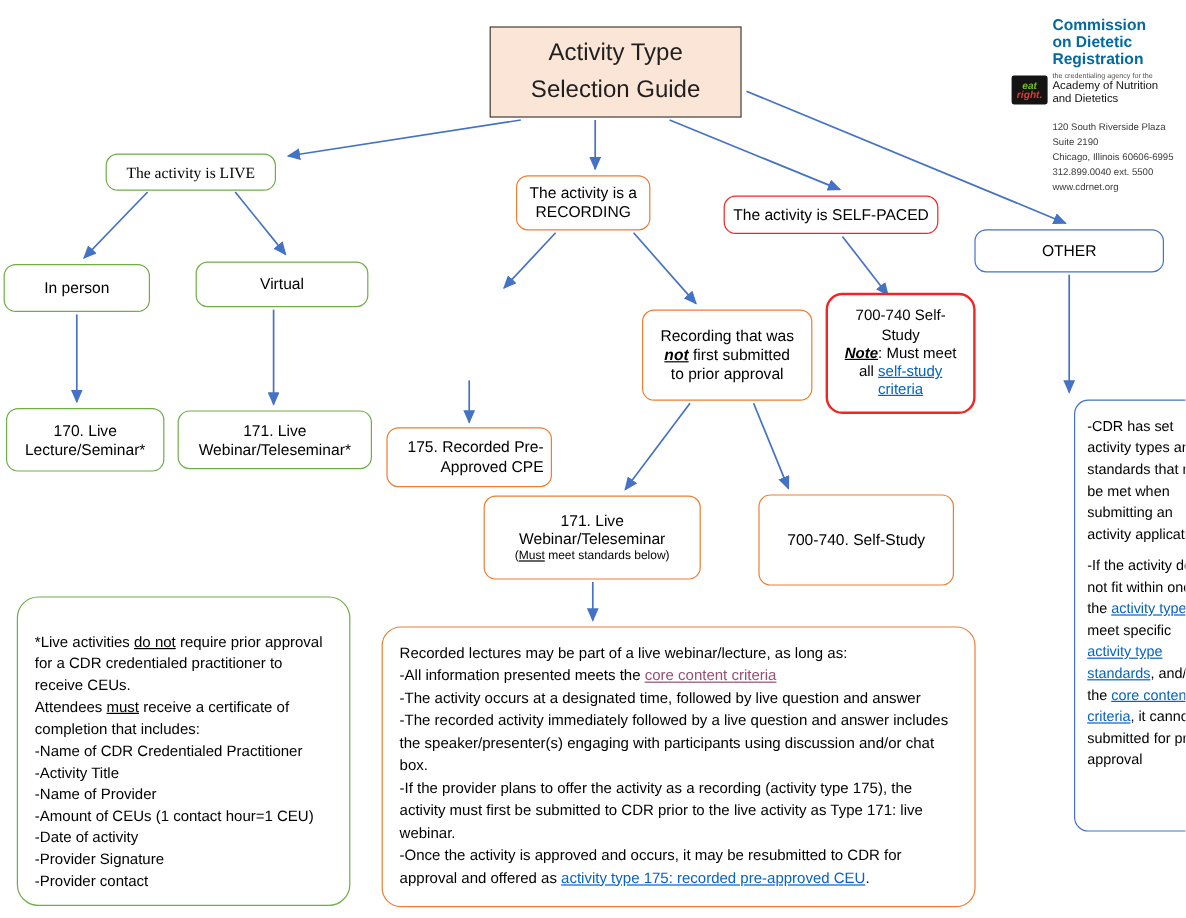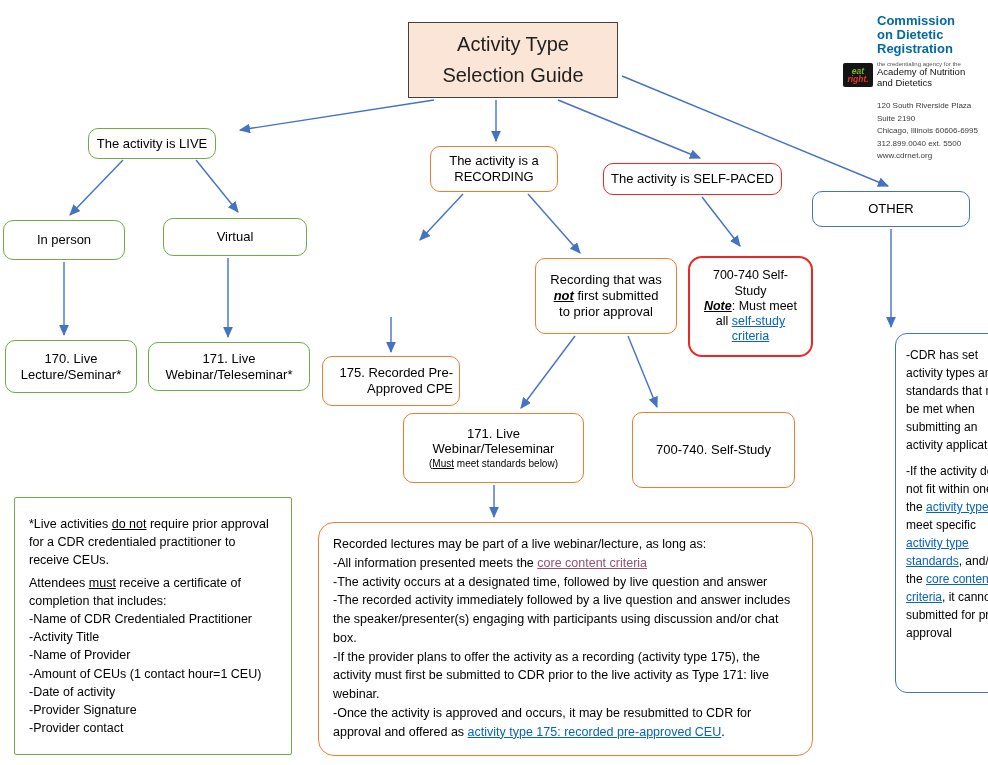--- a/index.html
+++ b/index.html
@@ -16,21 +16,21 @@
   .red-thick{border:2.6px solid #ee2724;border-radius:14px;}
   .blue{border:1.6px solid #4472c4;}
   .title-box{background:#fbe5d6;border:1.2px solid #44403c;border-radius:0;
              font-size:20px;color:#1f1f1f;line-height:1.55;}
   .textbox{justify-content:flex-start;align-items:flex-start;text-align:left;}
   .u{text-decoration:underline;}
   .note{font-weight:bold;font-style:italic;text-decoration:underline;}
   .link{color:#0563c1;text-decoration:underline;cursor:pointer;}
   .vlink{color:#954f72;text-decoration:underline;cursor:pointer;}
   .small-note{font-size:10px;margin-top:1px;}
-  .green-box{font-size:12.5px;line-height:1.45;padding:17px 14px;border-radius:2px;}
+  .green-box{font-size:12.5px;line-height:1.45;padding:28px 14px;border-radius:18px;}
   .orange-box{font-size:12.5px;line-height:1.5;padding:12px 14px;border-radius:16px;}
   .blue-box{font-size:12px;line-height:1.5;padding:12px 10px;border-radius:12px;}
   .gap{height:18px;}
   .gap-s{height:8px;}
   
   .logo{position:absolute;left:843px;top:14px;width:146px;font-size:8px;color:#222;}
   .logo .org{margin-left:34px;font-weight:bold;font-size:13px;line-height:1.08;color:#0369a1;}
   .logo .mid{display:flex;margin-top:5px;}
   .eatright{width:30px;height:24px;background:#141414;border-radius:2px;margin-top:2px;
             display:flex;flex-direction:column;justify-content:center;align-items:center;
@@ -97,24 +97,24 @@
     </div>
     <div class="addr">
       <div>120 South Riverside Plaza</div>
       <div>Suite 2190</div>
       <div>Chicago, Illinois 60606-6995</div>
       <div>312.899.0040 ext. 5500</div>
       <div>www.cdrnet.org</div>
     </div>
   </div>
 
-  <div class="box green" style="left:88px;top:128px;width:128px;height:31px;">
+  <div class="box green" style="left:88px;top:128px;width:142px;height:31px;font-family:Liberation Serif, serif;">
     <div>The activity is LIVE</div>
   </div>
-  <div class="box orange" style="left:430px;top:146px;width:128px;height:46px;">
+  <div class="box orange" style="left:430px;top:146px;width:112px;height:46px;">
     <div>The activity is a</div>
     <div>RECORDING</div>
   </div>
   <div class="box red" style="left:603px;top:163px;width:179px;height:32px;">
     <div>The activity is SELF-PACED</div>
   </div>
   <div class="box blue" style="left:812px;top:191px;width:158px;height:36px;">
     <div>OTHER</div>
   </div>
 
@@ -133,21 +133,21 @@
     <div>Webinar/Teleseminar*</div>
   </div>
 
   <div class="box orange" style="left:535px;top:258px;width:142px;height:76px;">
     <div>Recording that was</div>
     <div>
       <span class="note">not</span><span> first submitted</span>
     </div>
     <div>to prior approval</div>
   </div>
-  <div class="box red-thick" style="left:688px;top:256px;width:125px;height:101px;font-size:12.5px;">
+  <div class="box red-thick" style="left:688px;top:244px;width:125px;height:101px;font-size:12.5px;">
     <div>700-740 Self-</div>
     <div>Study</div>
     <div>
       <span class="note">Note</span><span>: Must meet all </span><span class="link">self-study criteria</span>
     </div>
   </div>
   <div class="box orange" style="left:322px;top:356px;width:138px;height:50px;align-items:flex-end;">
     <div>175. Recorded Pre-</div>
     <div>Approved CPE</div>
   </div>

